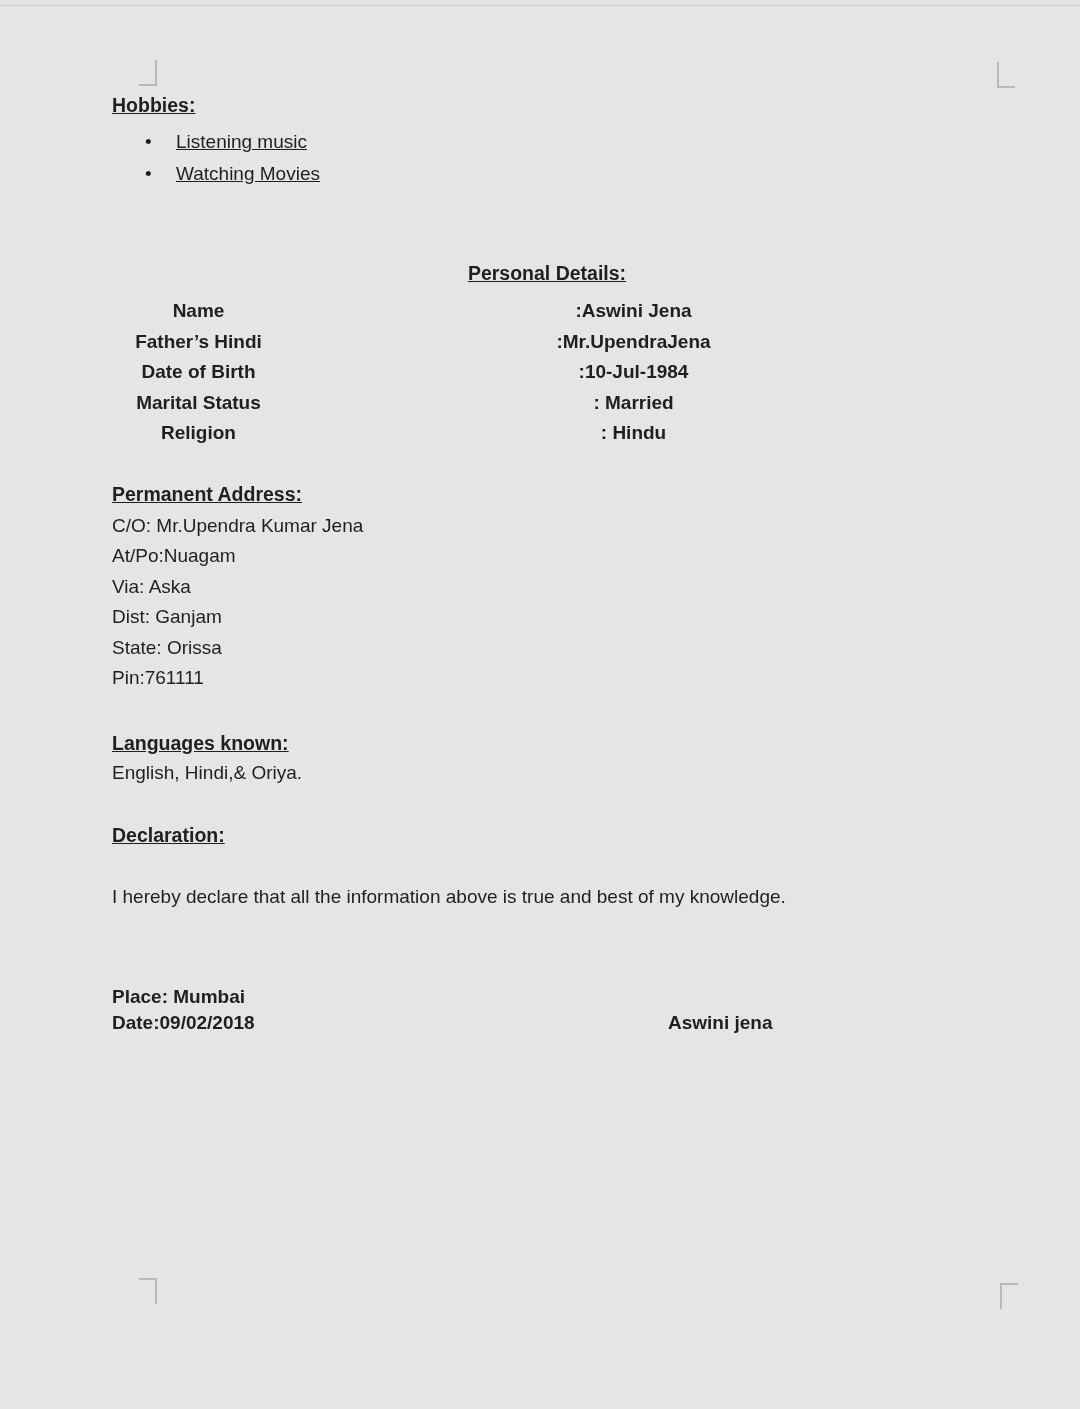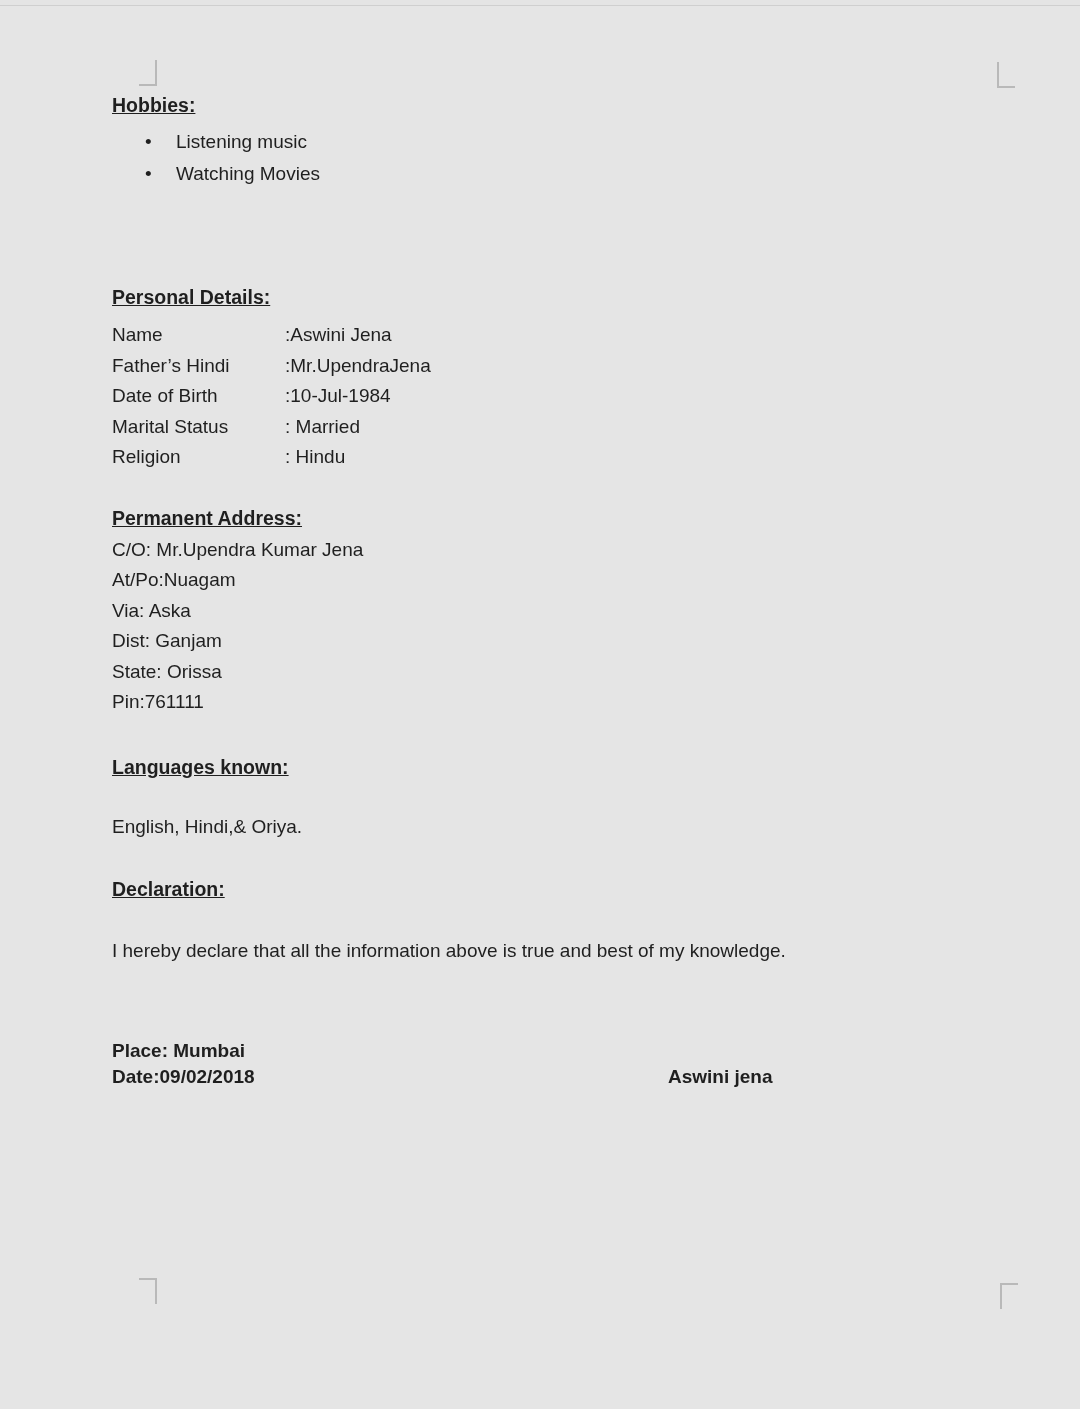--- a/index.html
+++ b/index.html
@@ -37,45 +37,45 @@
   }
 
   .heading {
     font-weight:bold;
     text-decoration:underline;
     font-size:19.5px;
     line-height:30px;
   }
 
   
-  .hobby-list { list-style:none; margin-top:6px; }
+  .hobby-list { list-style:none; margin-top:6px;text-decoration:underline; }
   .hobby-list li {
     position:relative;
     padding-left:64px;
     line-height:32px;
   }
   .hobby-list li::before {
     content:"\2022";
     position:absolute;
     left:33px;
     font-size:19px;
   }
 
-  .sec-personal  { margin-top:92px; }
-  .detail-rows { margin-top:8px; }
+  .sec-personal  { margin-top:68px;text-align:center; }
+  .detail-rows { margin-top:8px;font-weight:bold; }
   .detail-row { display:flex; line-height:30.5px; }
   .detail-row .lbl { flex:0 0 173px; }
   .detail-row .val { flex:1; }
 
   .sec-address { margin-top:30px; }
   .addr-lines { margin-top:2px; }
   .addr-lines div { line-height:30.5px; }
 
   .sec-languages { margin-top:34px; }
-  .languages-text { margin-top:30px; }
+  .languages-text { }
 
   .sec-declaration { margin-top:32px; }
   .declaration-text { margin-top:32px; }
 
   .footer { margin-top:72px; font-weight:bold; }
   .footer .place { line-height:26px; }
   .footer-row { display:flex; line-height:26px; }
   .footer-row .date { flex:0 0 556px; }
   .footer-row .signature { flex:0 0 auto; }
 </style>

